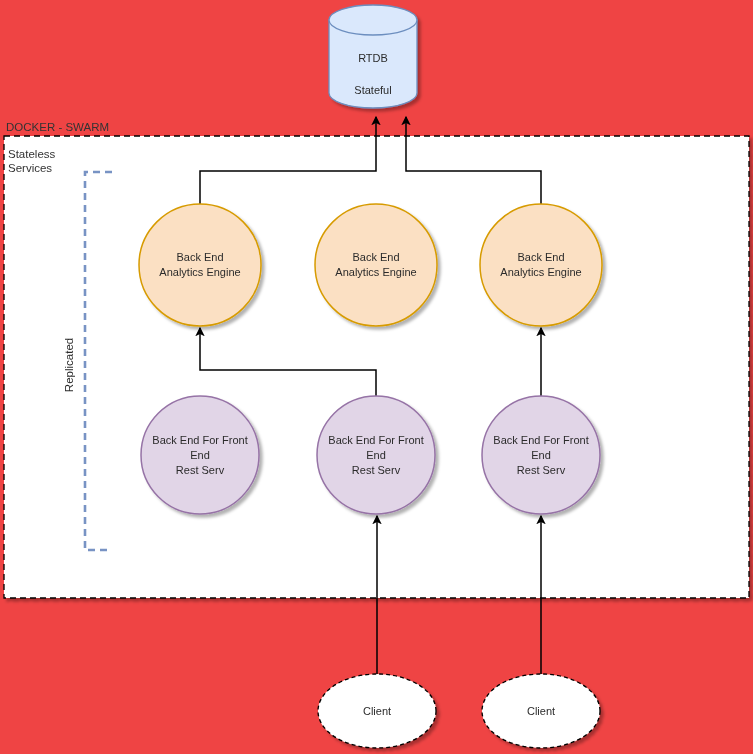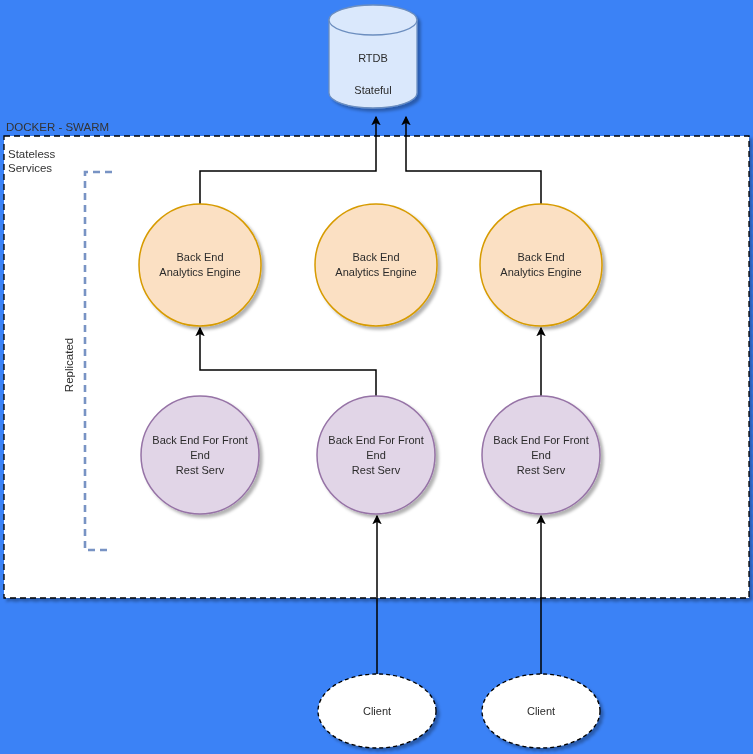--- a/index.html
+++ b/index.html
@@ -9,21 +9,21 @@
     background: #ffffff;
   }
   body {
     font-family: "Liberation Sans", sans-serif;
     -webkit-font-smoothing: antialiased;
   }
   #canvas {
     position: relative;
     width: 753px;
     height: 754px;
-    background: #3b82f6;
+    background: #ef4444;
     overflow: hidden;
   }
   #diagram-svg {
     position: absolute;
     top: 0;
     left: 0;
     width: 753px;
     height: 754px;
   }
   .node-label {

